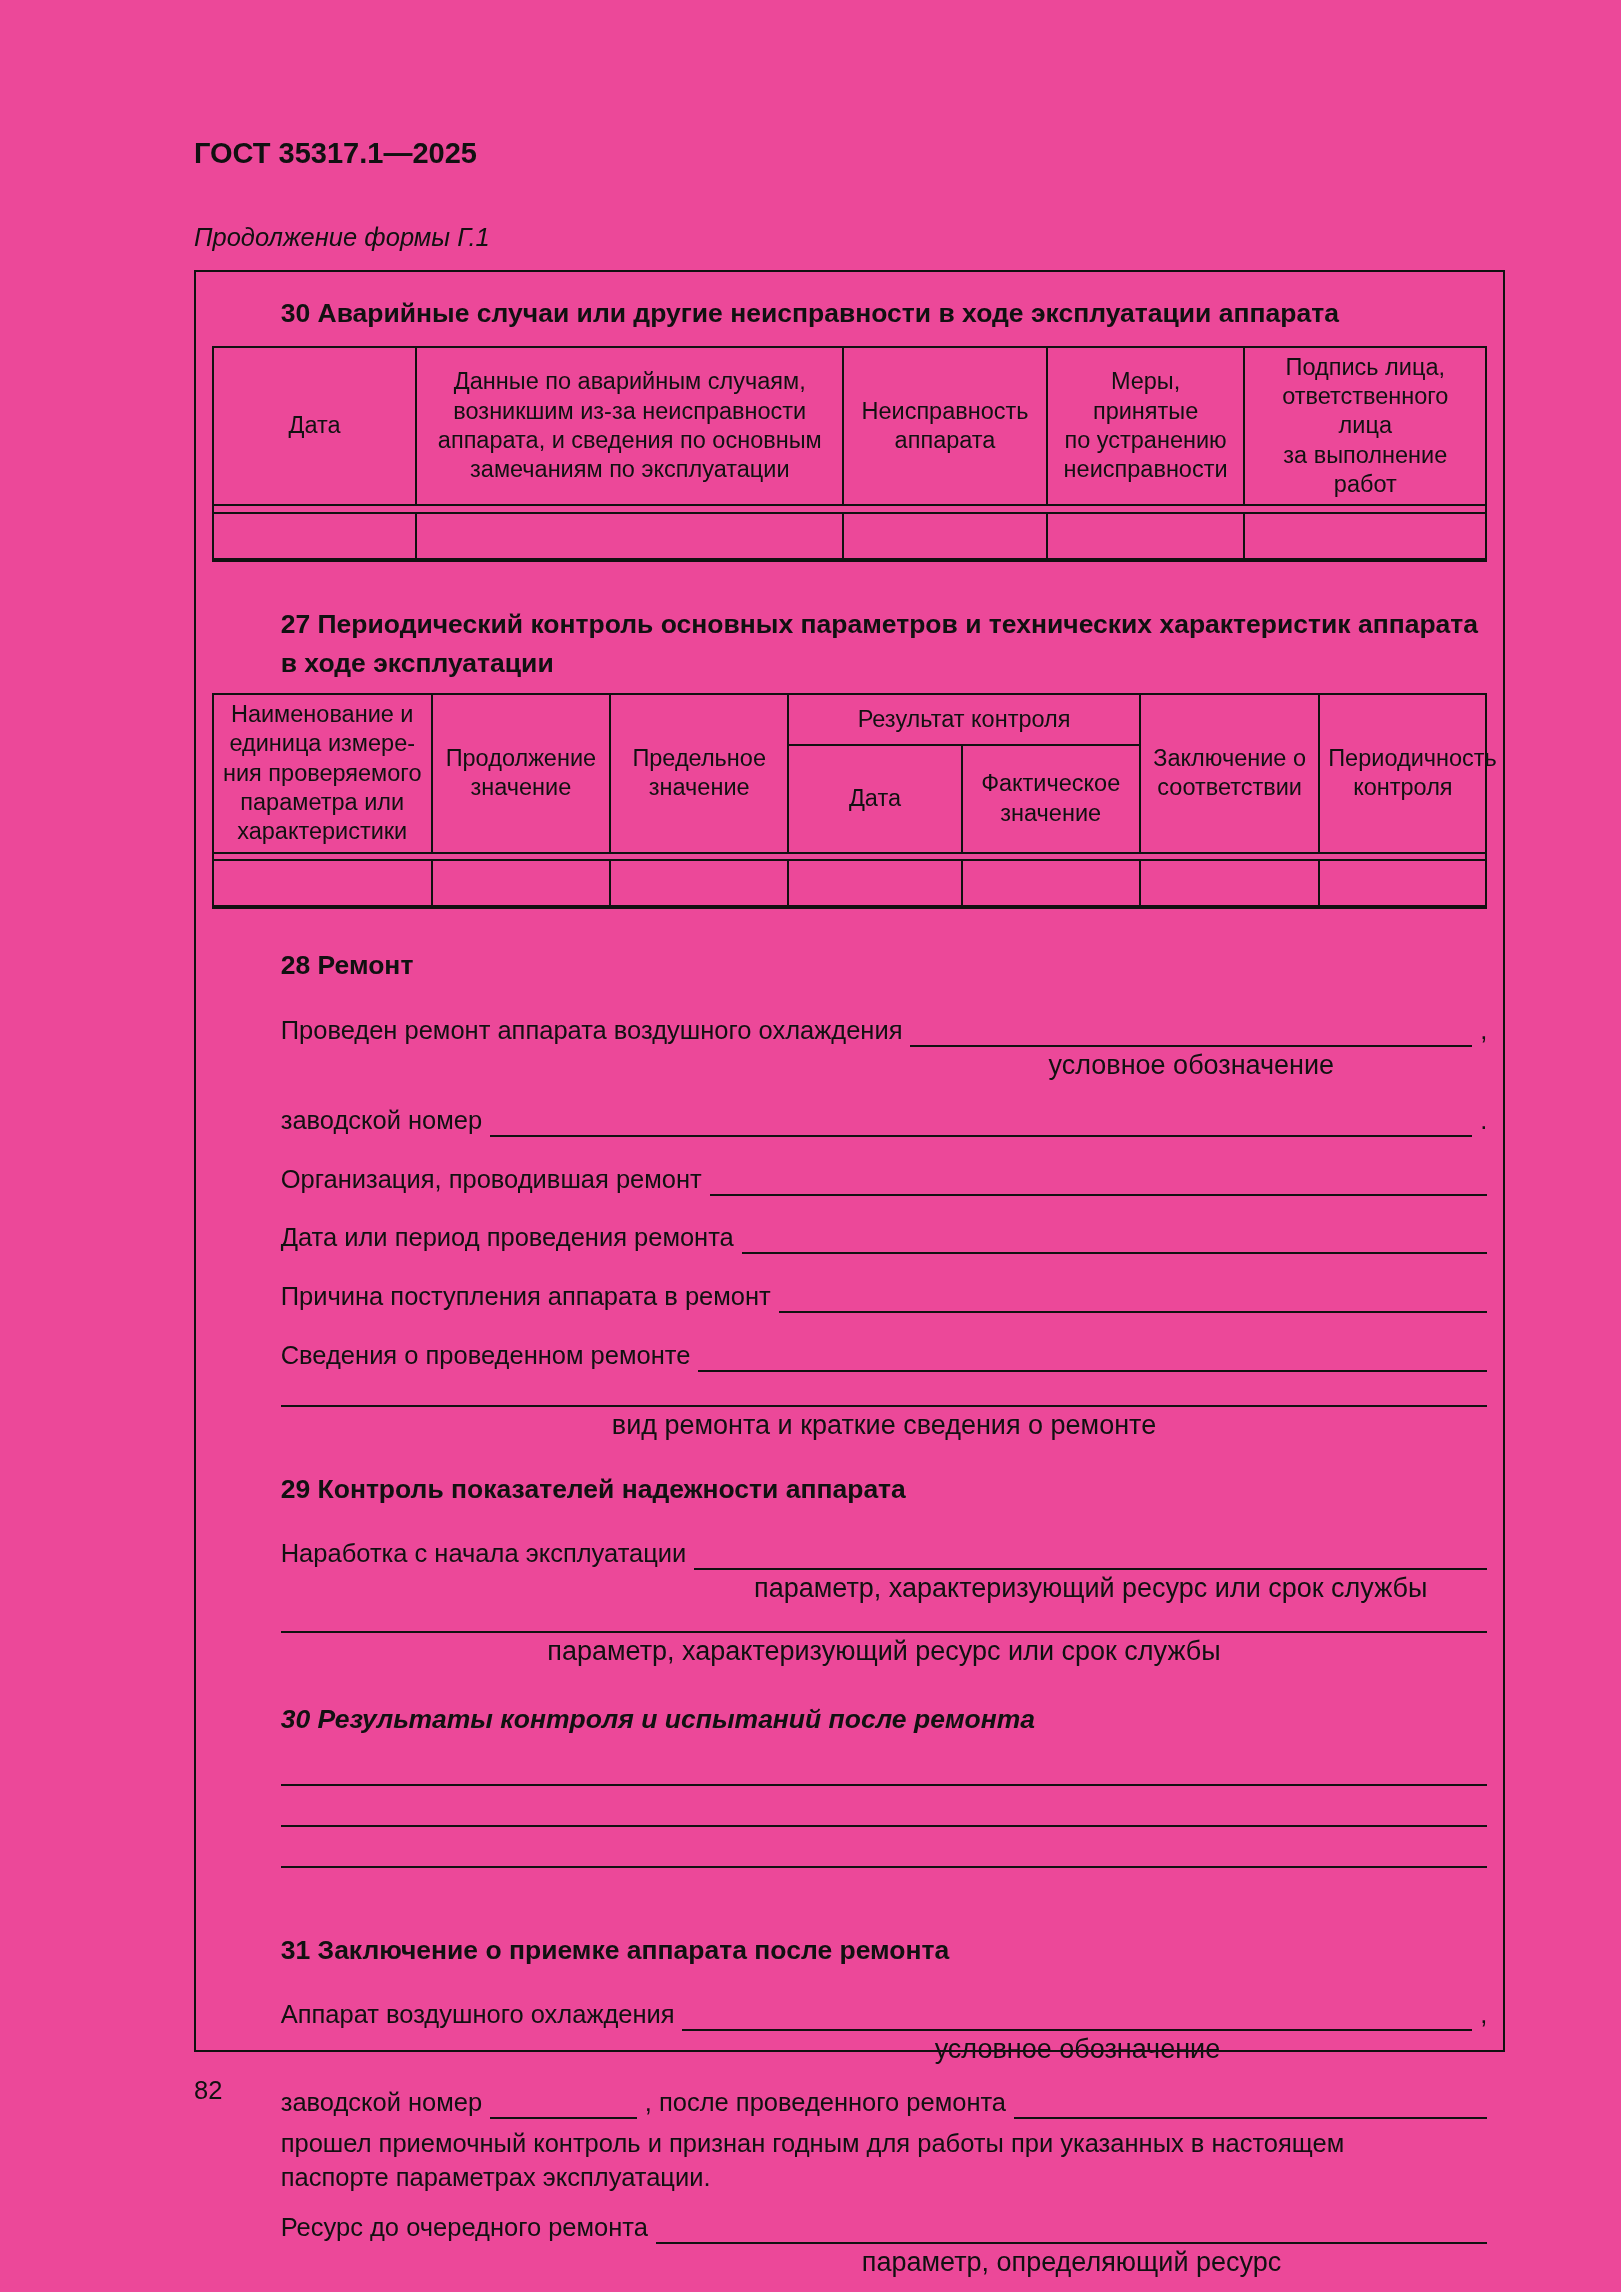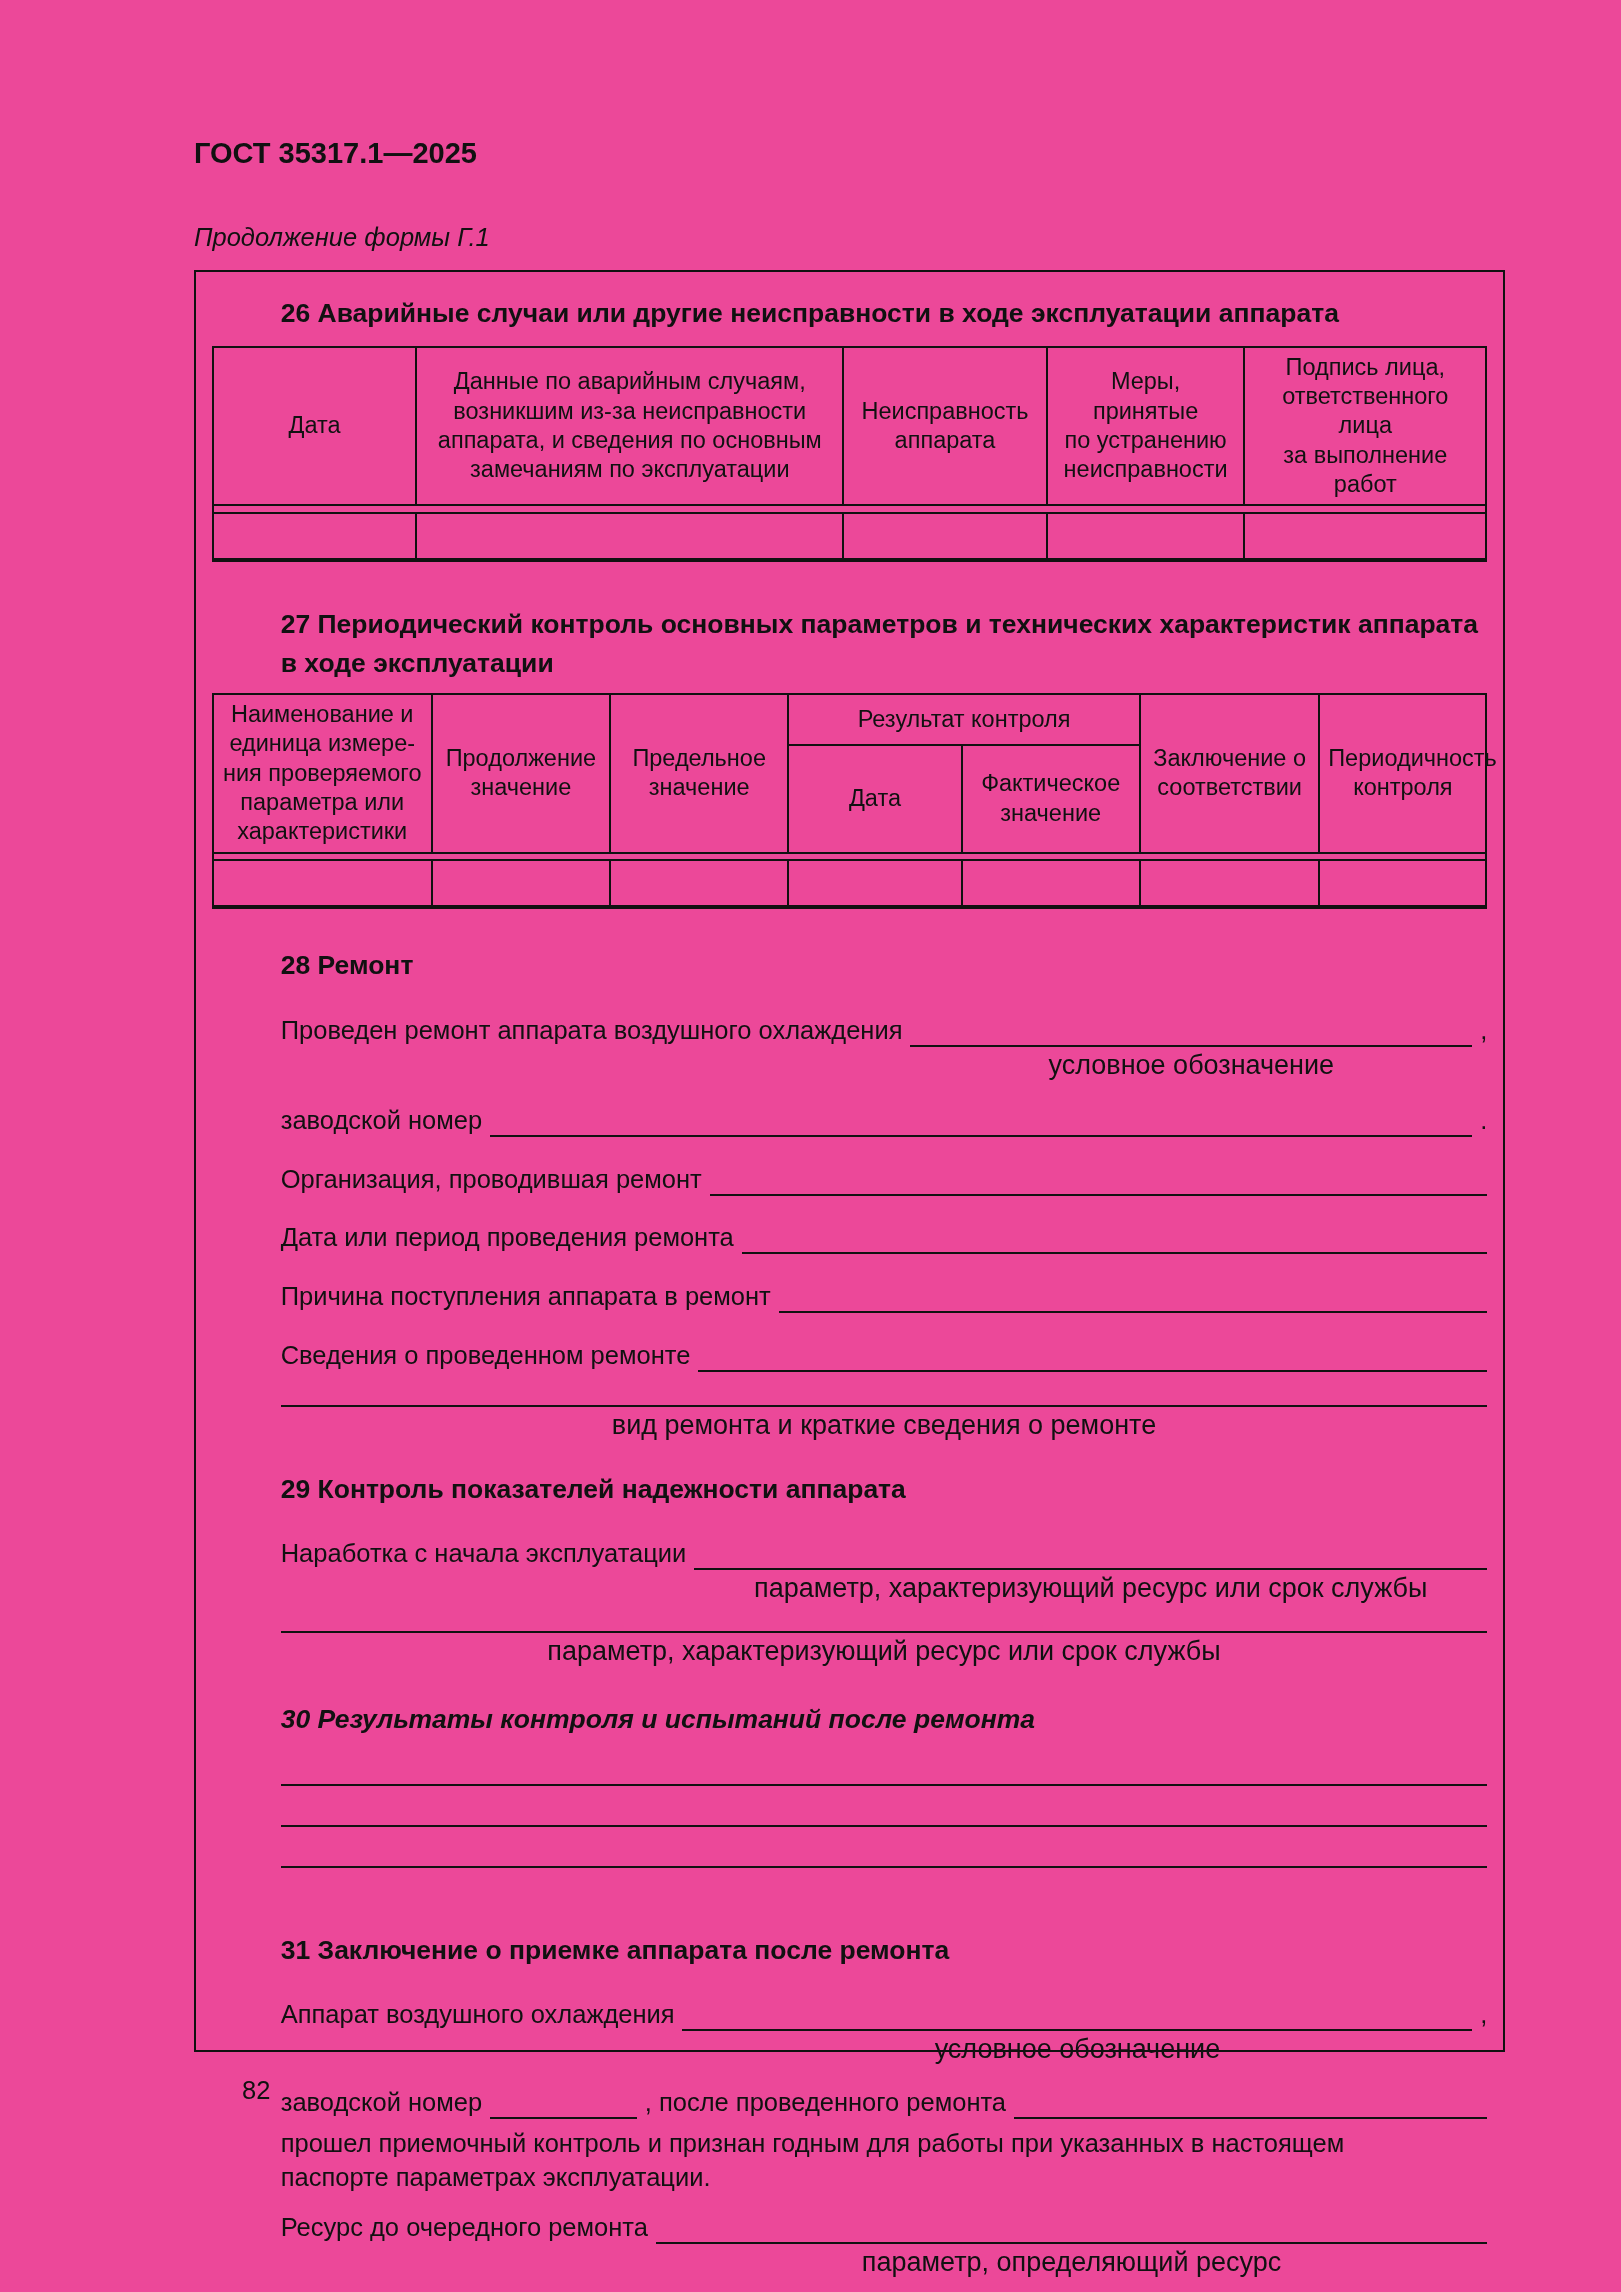--- a/index.html
+++ b/index.html
@@ -4,21 +4,21 @@
 <style>
   * { margin:0; padding:0; box-sizing:border-box; }
   html,body { background:#ffffff; }
   .page {
     position:relative; width:1621px; height:2293px; background:#ec4899;
     color:#111; font-family:"Liberation Sans", sans-serif; font-size:25.5px;
     overflow:hidden;
   }
   .doc-number { position:absolute; left:194px; top:137px; font-size:29px; font-weight:bold; }
   .form-cont  { position:absolute; left:194px; top:223px; font-size:25.5px; font-style:italic; }
-  .page-num   { position:absolute; left:194px; top:2076px; font-size:25.5px;margin-left:48px; }
+  .page-num   { position:absolute; left:194px; top:2076px; font-size:25.5px; }
 
   .frame {
     position:absolute; left:194px; top:270px; width:1311px; height:1782px;
     border:2.9px solid #111; padding:15.7px 15.7px 0 15.7px;
   }
 
   .sec-title { font-weight:bold; font-size:26.5px; line-height:1.45; margin-left:69px; }
   .t26-title { margin-top:5.9px; }
   .t27-title { margin-top:43px; }
   .h28 { margin-top:37px; }
@@ -67,21 +67,21 @@
 </head>
 <body>
 
 <div class="page">
 
   <div class="doc-number">ГОСТ 35317.1—2025</div>
   <div class="form-cont">Продолжение формы Г.1</div>
 
   <div class="frame">
 
-    <div class="sec-title t26-title">26 Аварийные случаи или другие неисправности в ходе эксплуатации аппарата</div>
+    <div class="sec-title t26-title">30 Аварийные случаи или другие неисправности в ходе эксплуатации аппарата</div>
 
     <table class="t26">
       <colgroup>
         <col style="width:16%">
           <col style="width:33.5%">
           <col style="width:16%">
           <col style="width:15.5%">
           <col style="width:19%">
       </colgroup>
       <tbody>

